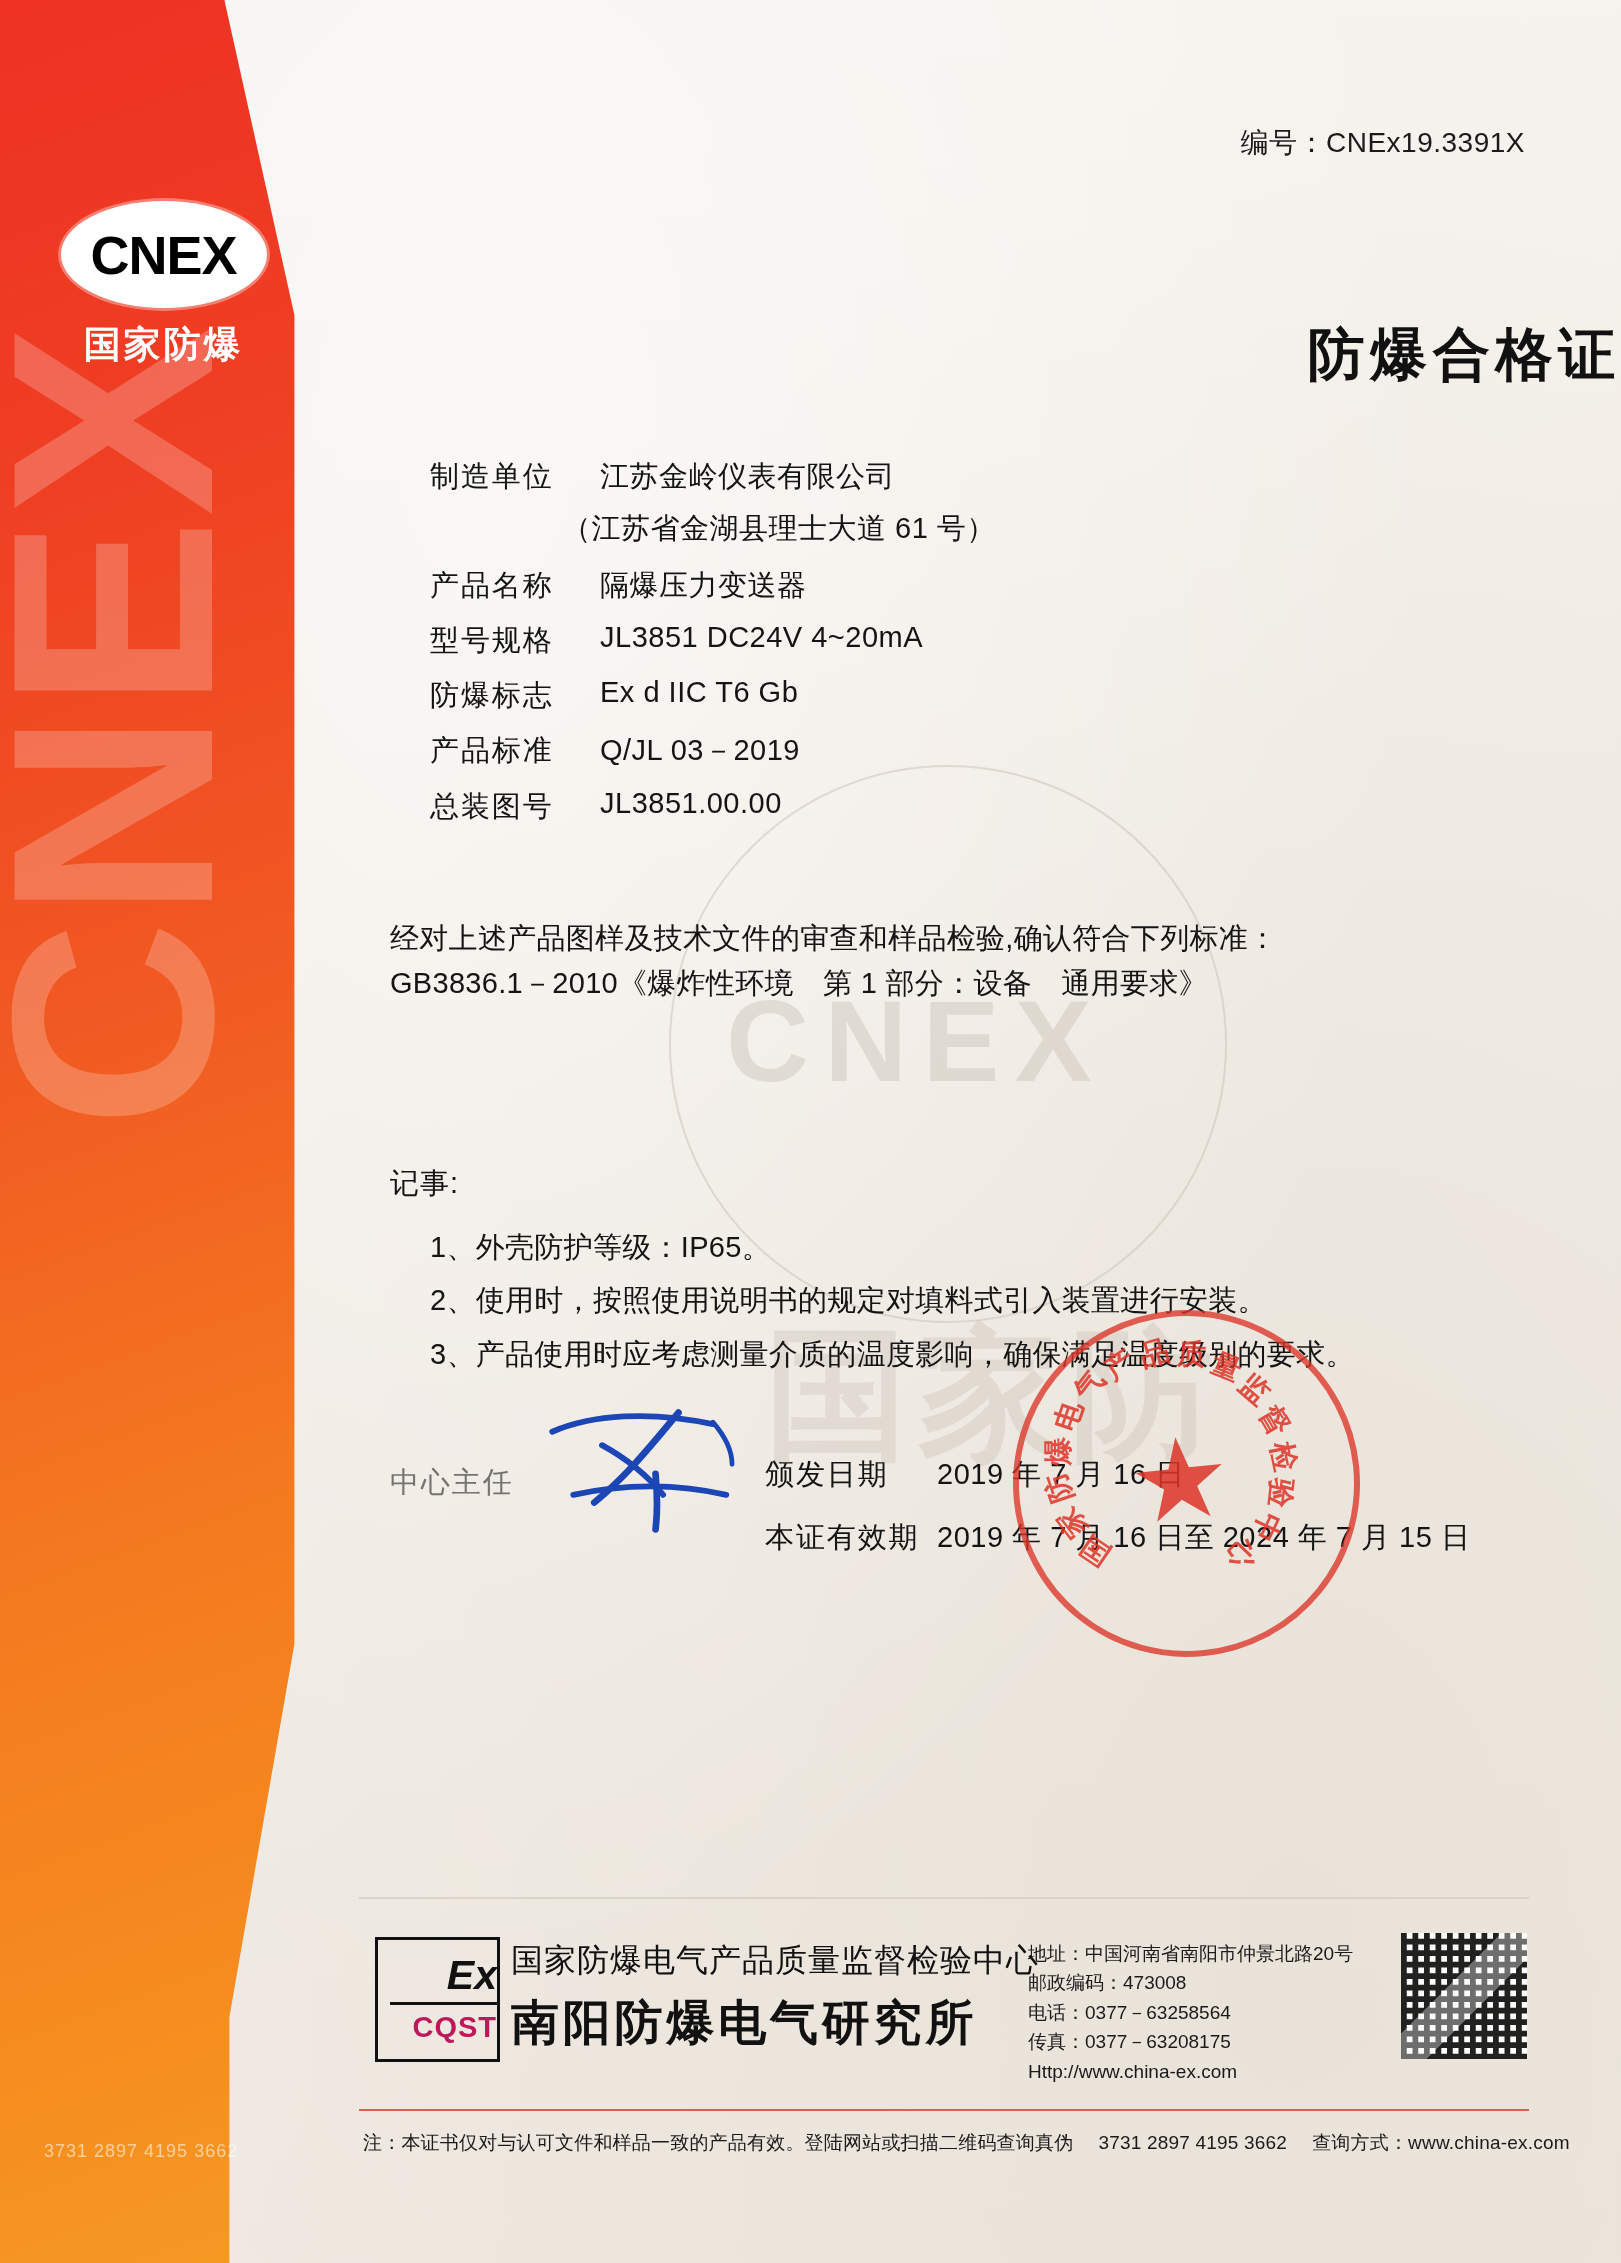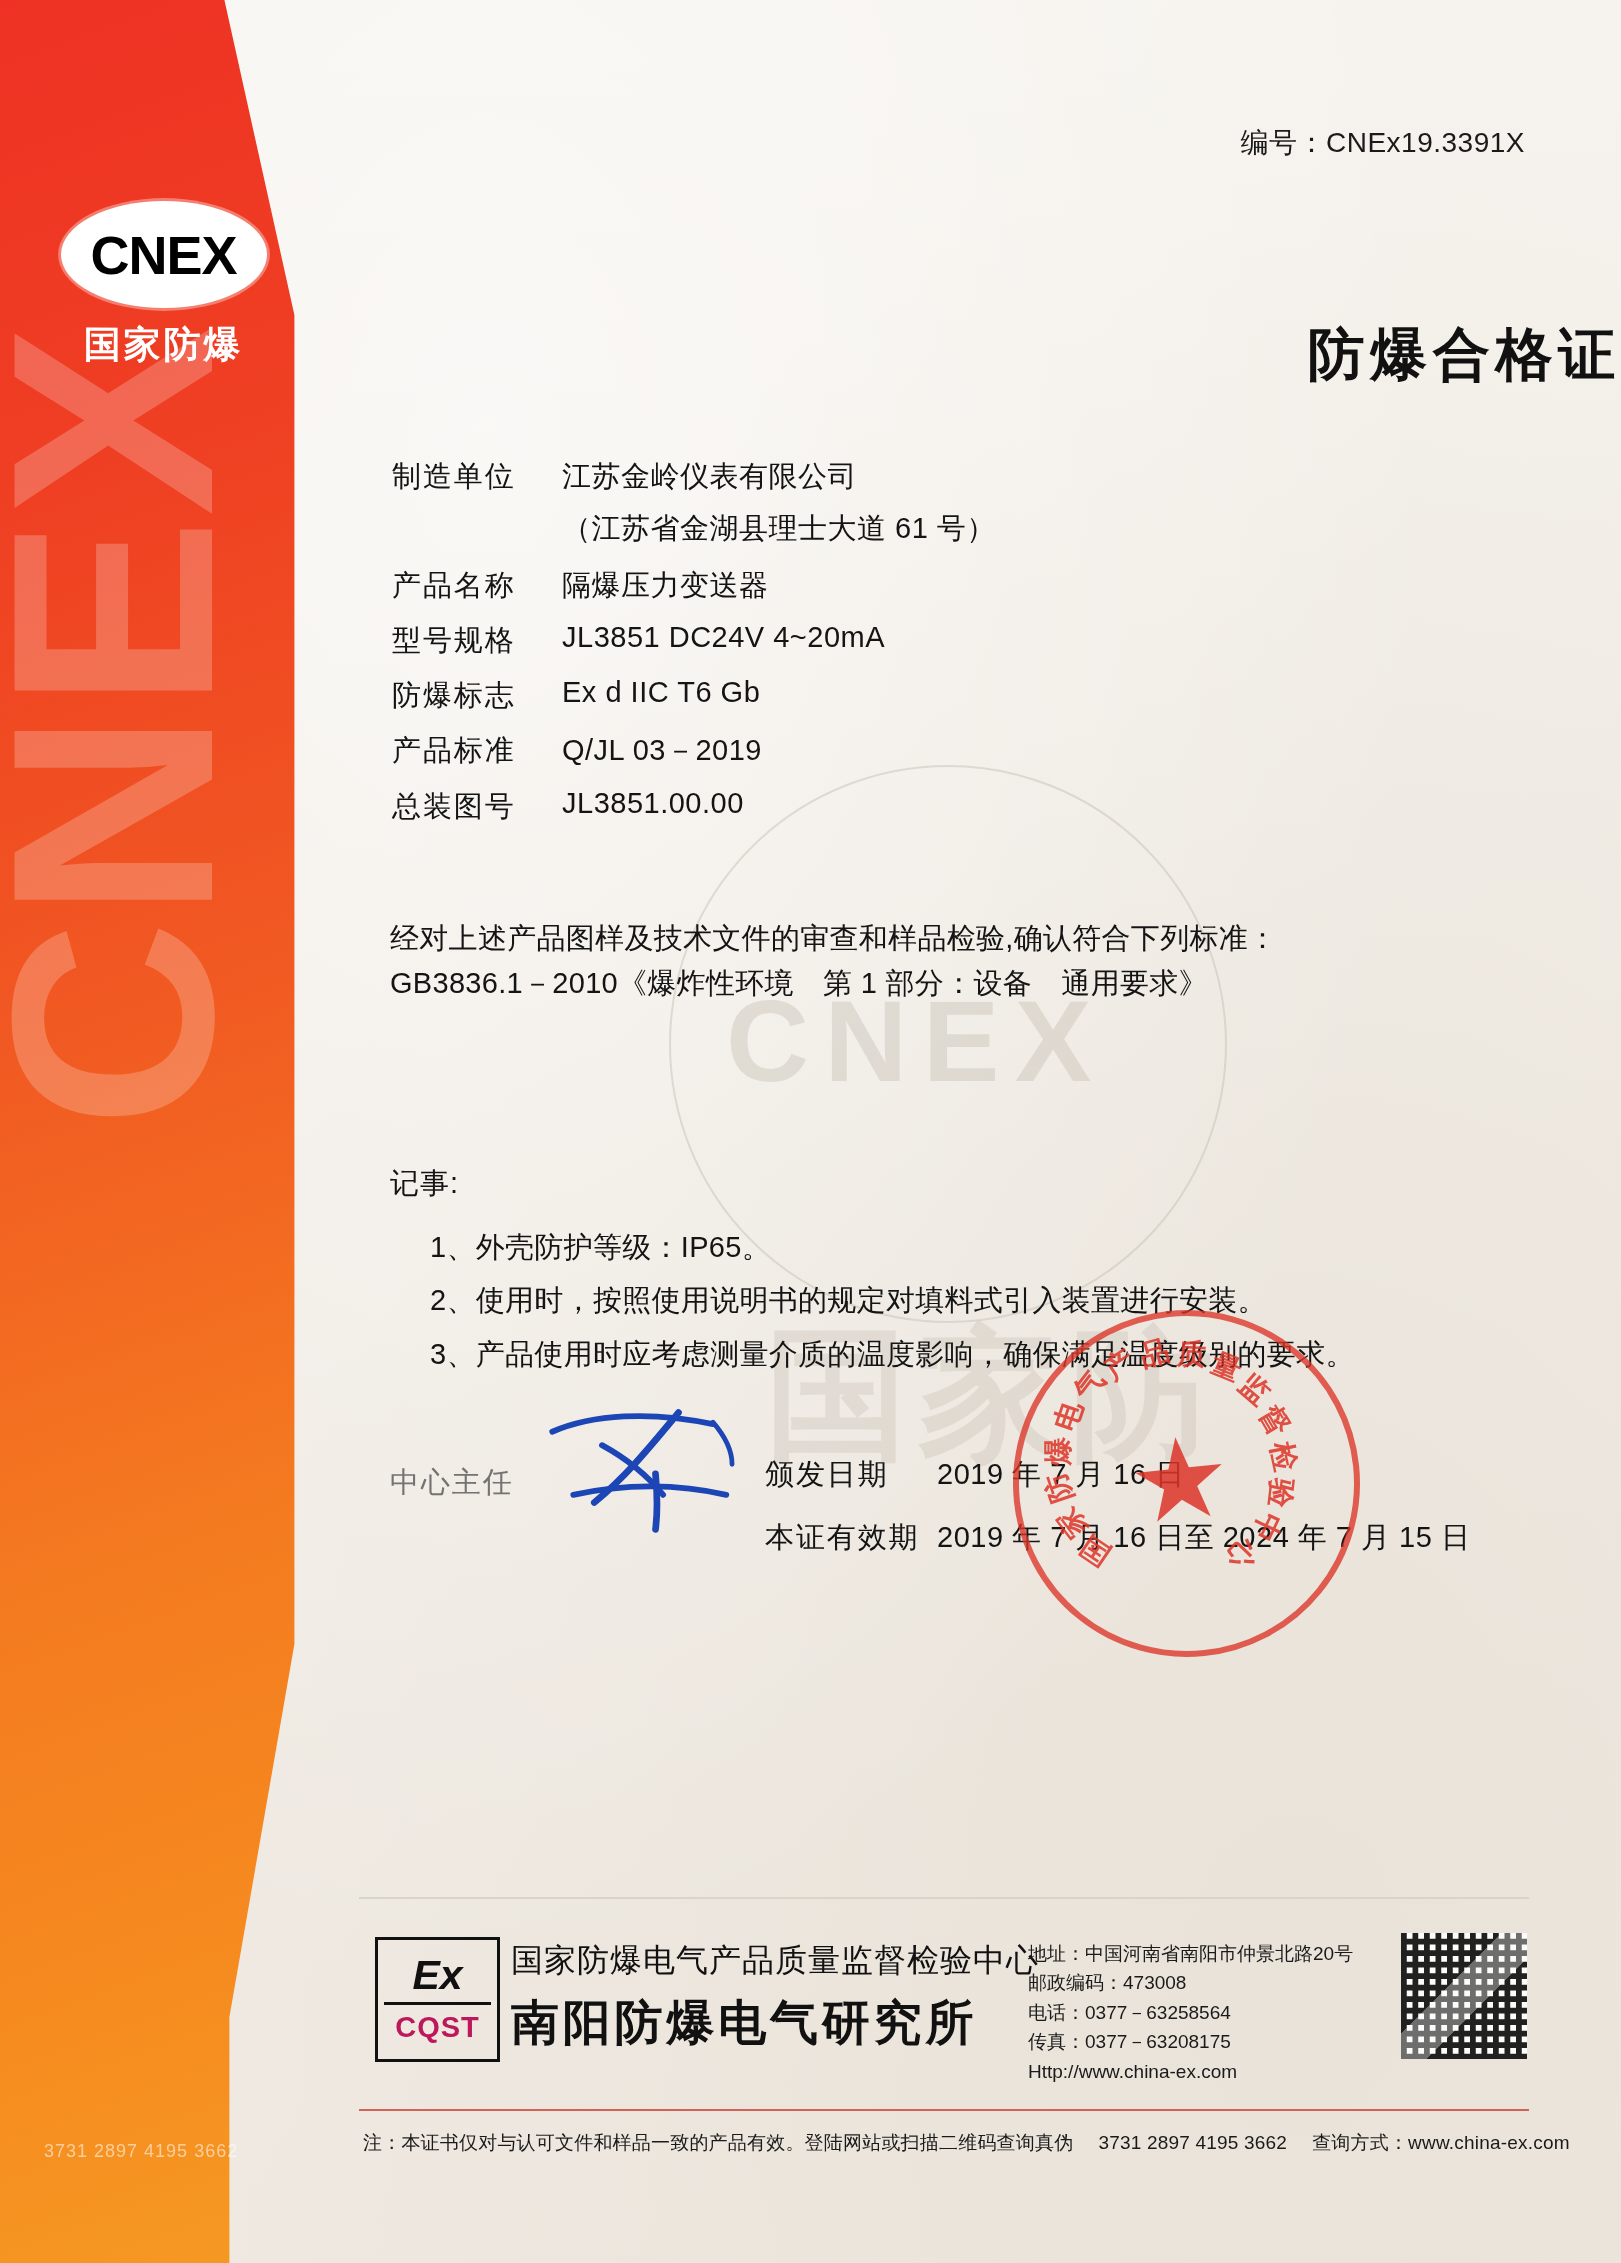--- a/index.html
+++ b/index.html
@@ -169,20 +169,21 @@
     display: flex;
     align-items: flex-start;
     margin-bottom: 15.3px;
     font-size: 29px;
     color: #141414;
   }
   .field-label {
     width: 170px;
     flex: none;
     letter-spacing: 1.9px;
+    margin-left: 38px;
   }
   .field-value {
     flex: 1;
     letter-spacing: 0.5px;
   }
   .field-sub {
     margin: -3.8px 0 17px 170px;
     font-size: 29px;
     color: #141414;
     letter-spacing: 0.5px;
@@ -314,21 +315,21 @@
   }
   .ex-badge {
     position: absolute;
     left: 375px;
     top: 1937px;
     width: 119px;
     height: 119px;
     border: 3.8px solid #111;
     display: flex;
     flex-direction: column;
-    align-items: center;
+    align-items: flex-end;
     justify-content: center;
   }
   .ex-badge .ex {
     font-size: 41px;
     font-weight: bold;
     font-style: italic;
     line-height: 1;
     color: #111;
   }
   .ex-badge .line {

